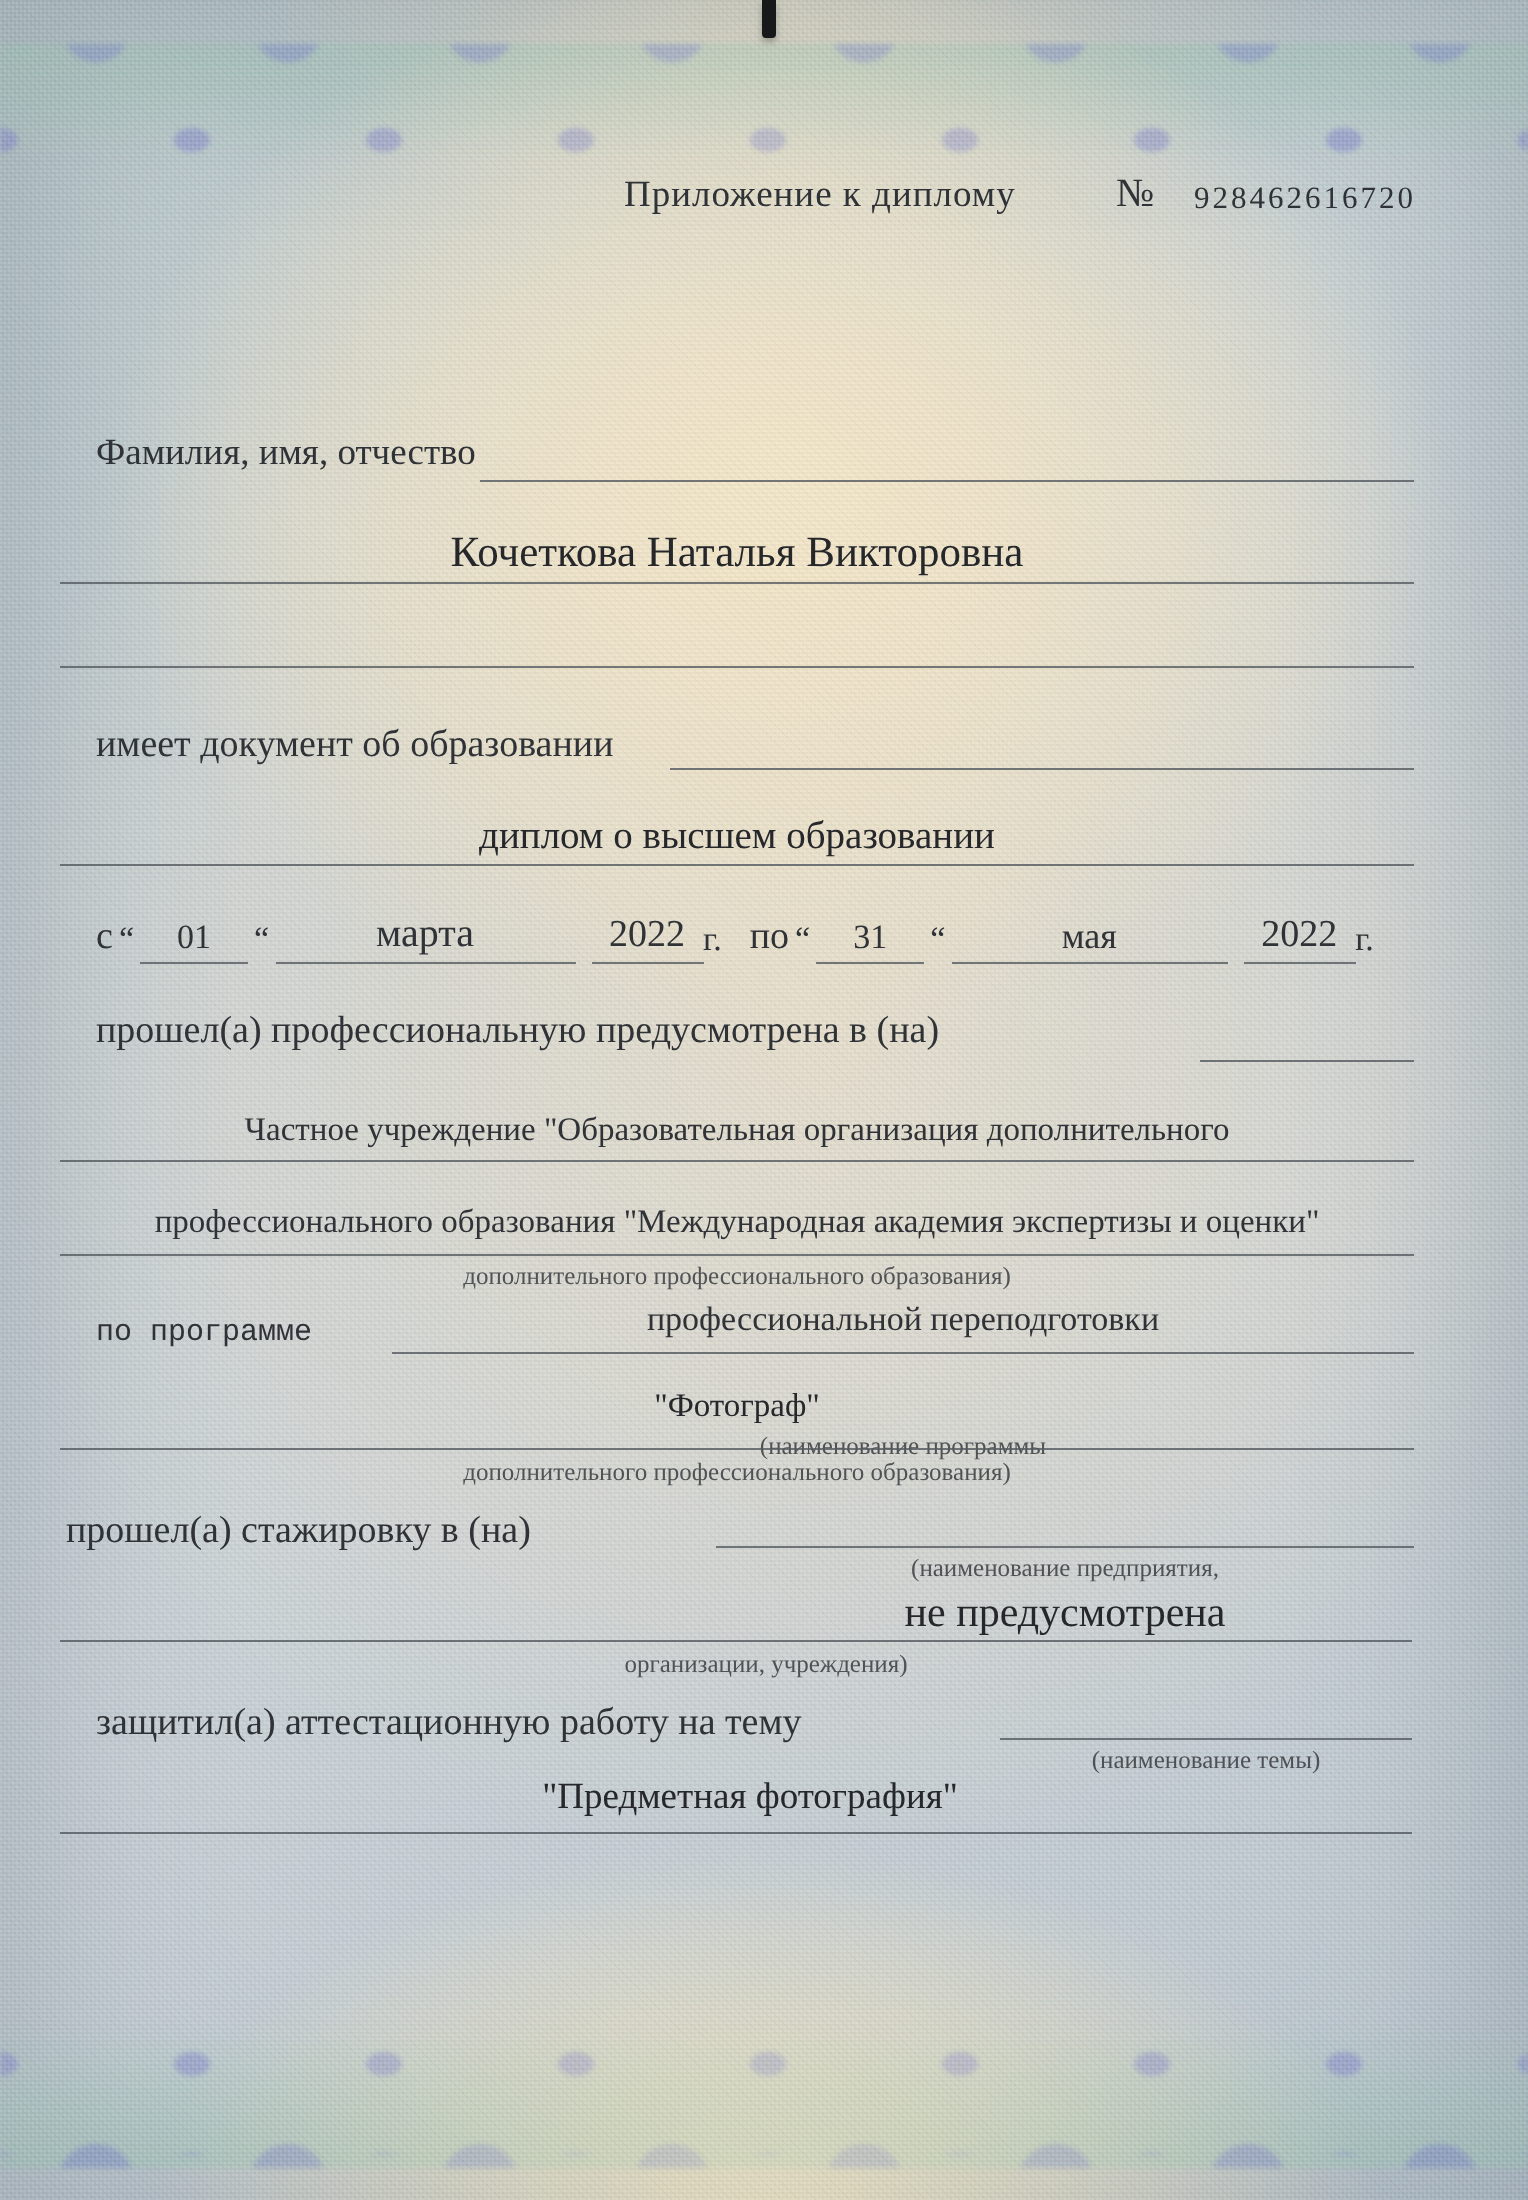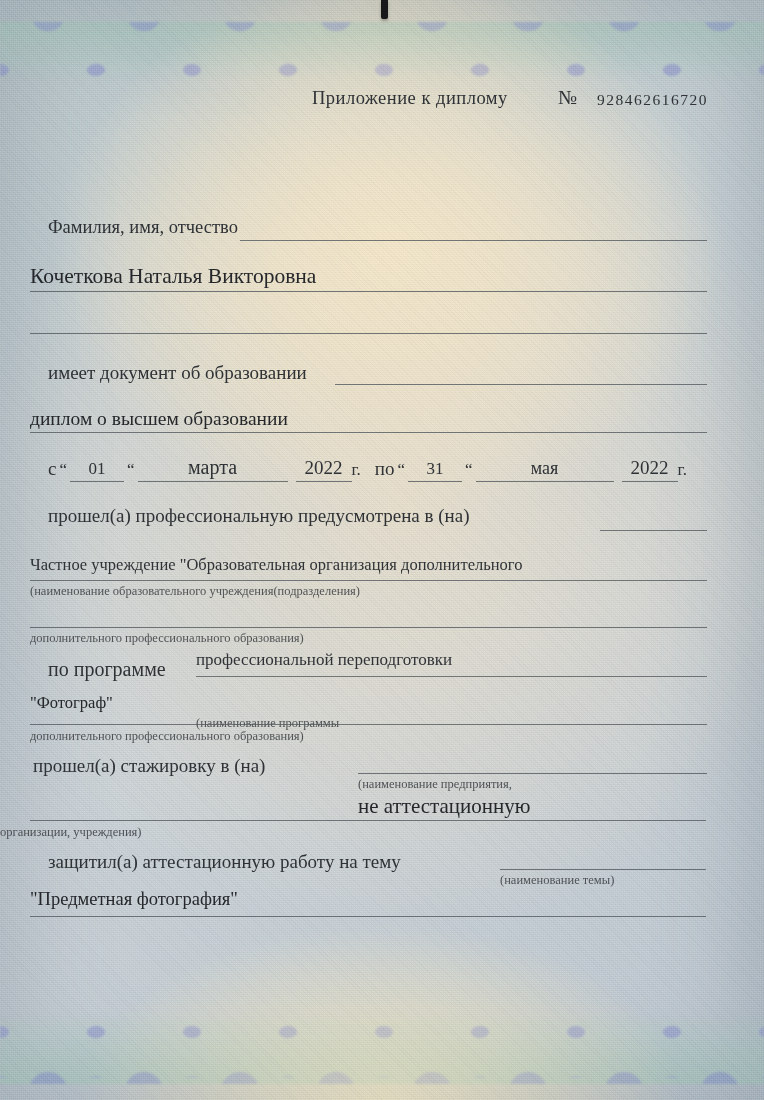--- a/index.html
+++ b/index.html
@@ -46,21 +46,21 @@
   }
   .texture{position:absolute;inset:0;pointer-events:none;opacity:.9;
     background-image:
       repeating-linear-gradient(90deg, rgba(255,255,255,.10) 0 1px, rgba(0,0,0,0) 1px 2px),
       repeating-linear-gradient(0deg, rgba(255,255,255,.08) 0 1px, rgba(100,120,135,.05) 1px 2px),
       repeating-linear-gradient(45deg, rgba(110,130,148,.05) 0 1px, rgba(255,255,255,.04) 1px 3px);
   }
   .clip{position:absolute;left:381px;top:0;width:7px;height:19px;background:#17181a;
         border-radius:0 0 2px 2px;box-shadow:0 2px 3px rgba(60,60,50,.35);}
   .t{position:absolute;color:#2f3236;white-space:nowrap;line-height:1.15;}
-  .ctr{}
+  .ctr{text-align:center;}
   .cap{font-size:12.5px;color:#3e4145;opacity:.88;}
   .rule{position:absolute;height:0;border-bottom:1px solid rgba(84,90,95,.80);}
   .dark{color:#25272b;}
   .daterow{position:absolute;left:48px;top:456px;display:flex;align-items:flex-end;color:#2f3236;font-size:19px;}
   .daterow .seg{border-bottom:1px solid rgba(84,90,95,.80);text-align:center;padding-bottom:2px;}
   .daterow .word,.daterow .q{padding-bottom:2px;}
   .daterow .q{margin:0 3px;font-size:17px;}
 </style>
 </head>
 <body>
@@ -103,36 +103,36 @@
     <span class="seg" style="width:138px;font-size:18px;">мая</span>
     <span class="seg" style="width:56px;margin-left:8px;">2022</span>
     <span class="word" style="font-size:17px;">г.</span>
   </div>
 
   <div class="t" style="left:48px;top:505px;font-size:19px;">прошел(а) профессиональную предусмотрена в (на)</div>
   <div class="rule" style="left:600px;top:530px;width:107px;"></div>
 
   <div class="t ctr" style="left:30px;top:556px;width:677px;font-size:16.5px;">Частное учреждение "Образовательная организация дополнительного</div>
   <div class="rule" style="left:30px;top:580px;width:677px;"></div>
-  <div class="t ctr cap" style="left:30px;top:584px;width:677px;">(наименование образовательного учреждения(подразделения)</div>
+  <div class="t ctr" style="left:30px;top:602px;width:677px;font-size:16.5px;">профессионального образования "Международная академия экспертизы и оценки"</div>
   <div class="rule" style="left:30px;top:627px;width:677px;"></div>
   <div class="t ctr cap" style="left:30px;top:631px;width:677px;">дополнительного профессионального образования)</div>
 
   <div class="t ctr" style="left:196px;top:650px;width:511px;font-size:17px;">профессиональной переподготовки</div>
-  <div class="t" style="left:48px;top:658px;font-size:20px;">по программе</div>
+  <div class="t" style="left:48px;top:658px;font-size:15px;font-family:Liberation Mono, monospace;">по программе</div>
   <div class="rule" style="left:196px;top:676px;width:511px;"></div>
   <div class="t ctr cap" style="left:196px;top:716px;width:511px;">(наименование программы</div>
   <div class="t ctr dark" style="left:30px;top:694px;width:677px;font-size:16.5px;">"Фотограф"</div>
   <div class="rule" style="left:30px;top:724px;width:677px;"></div>
   <div class="t ctr cap" style="left:30px;top:729px;width:677px;">дополнительного профессионального образования)</div>
 
   <div class="t" style="left:33px;top:755px;font-size:19px;">прошел(а) стажировку в (на)</div>
   <div class="rule" style="left:358px;top:773px;width:349px;"></div>
   <div class="t ctr cap" style="left:358px;top:777px;width:349px;">(наименование предприятия,</div>
-  <div class="t ctr dark" style="left:358px;top:794px;width:349px;font-size:21px;">не аттестационную</div>
+  <div class="t ctr dark" style="left:358px;top:794px;width:349px;font-size:21px;">не предусмотрена</div>
   <div class="rule" style="left:30px;top:820px;width:676px;"></div>
   <div class="t ctr cap" style="left:0px;top:825px;width:766px;">организации, учреждения)</div>
 
   <div class="t" style="left:48px;top:851px;font-size:19px;">защитил(а) аттестационную работу на тему</div>
   <div class="rule" style="left:500px;top:869px;width:206px;"></div>
   <div class="t ctr cap" style="left:500px;top:873px;width:206px;">(наименование темы)</div>
   <div class="t ctr dark" style="left:30px;top:889px;width:690px;font-size:18.5px;">"Предметная фотография"</div>
   <div class="rule" style="left:30px;top:916px;width:676px;"></div>
 
 </div>

